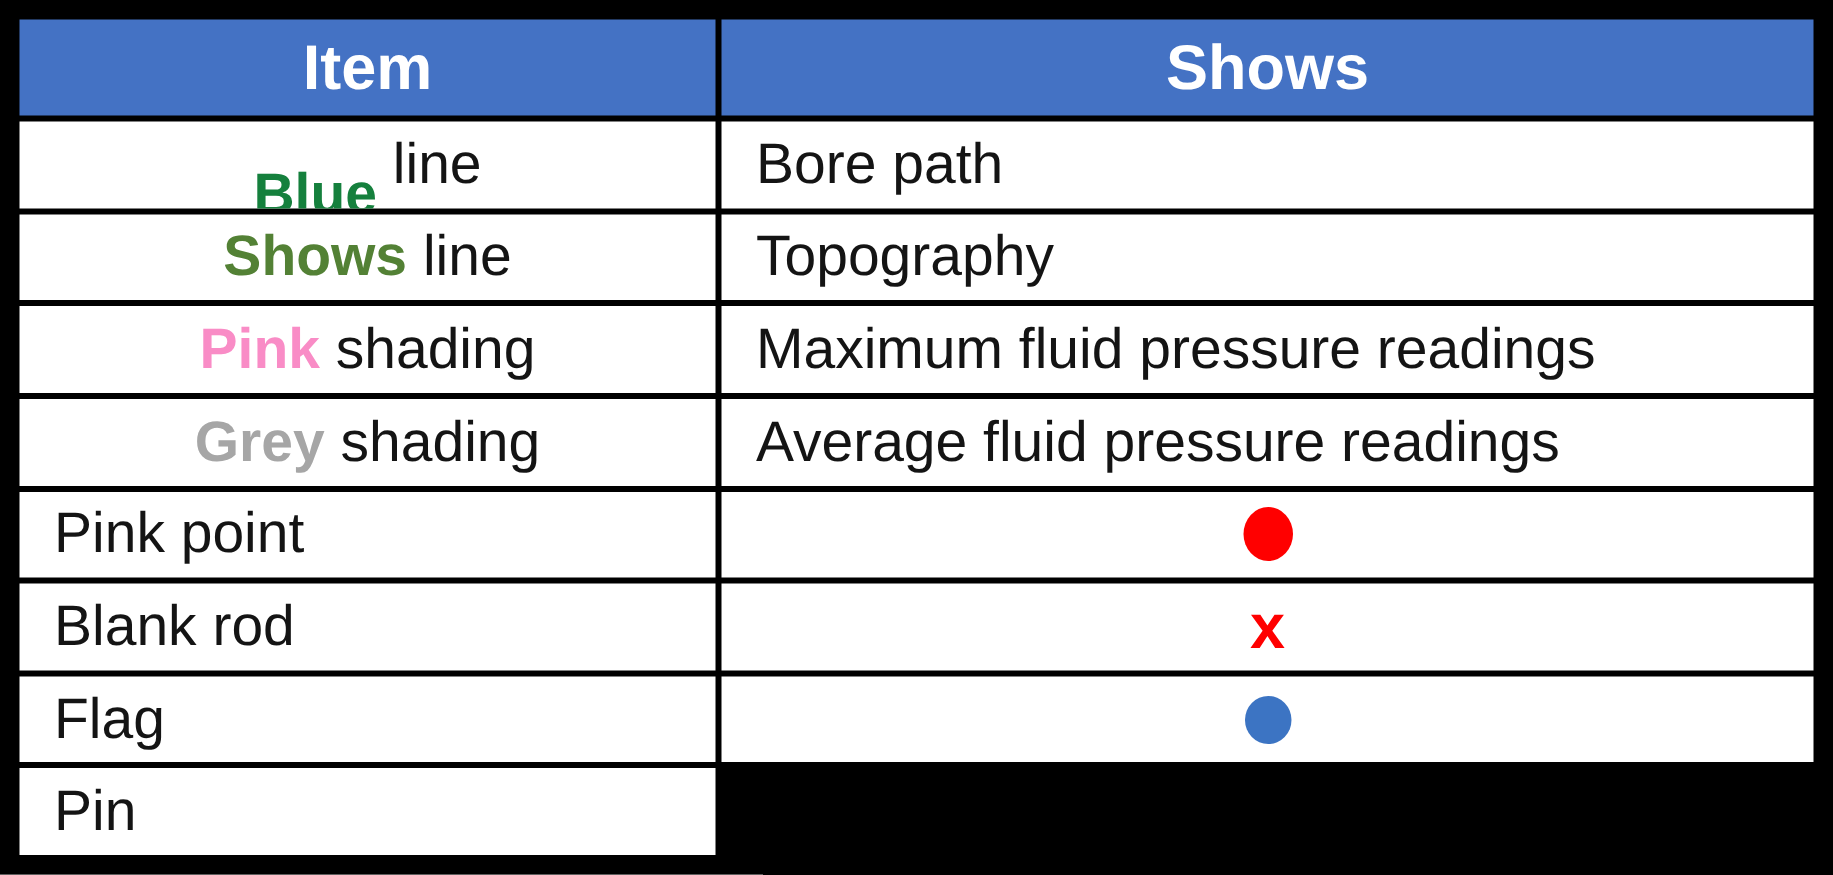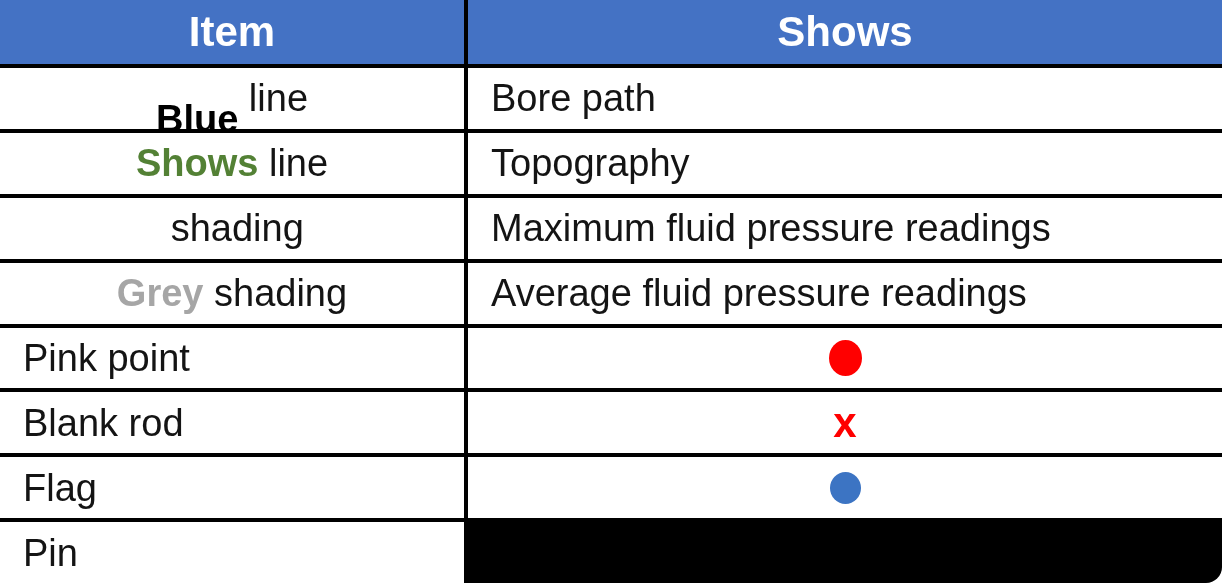--- a/index.html
+++ b/index.html
@@ -6,26 +6,25 @@
     margin: 0;
     padding: 0;
     background: #ffffff;
     font-family: "Liberation Sans", sans-serif;
   }
   .legend-table {
     width: 1222px;
     height: 583px;
     box-sizing: border-box;
     background: #000000;          
-    padding: 0;
+    padding: 13px;
     display: grid;
     grid-template-columns: 464px 1fr;
     grid-template-rows: 64px repeat(8, 1fr);
     gap: 4px;
-    border-radius: 16px;
   }
   .cell {
     background: #ffffff;
     display: flex;
     align-items: center;
     font-size: 38px;
     color: #141414;
     line-height: 1;
     white-space: pre;
     overflow: hidden;
@@ -34,21 +33,21 @@
     background: #4472C4;
     color: #ffffff;
     font-weight: 700;
     font-size: 42px;
     justify-content: center;
   }
   .item-cell { justify-content: center; }
   .shows-cell { justify-content: flex-start; padding-left: 23px; }
 
   .lead { font-weight: 700; }
-  .lead-blue  { color: #000000; margin-top: 41px; }
+  .lead-blue  { color: #15803d; margin-top: 41px; }
   .lead-green { color: #538135; }
   .lead-pink  { color: #F98CC6; }
   .lead-grey  { color: #A6A6A6; }
   .lead-red   { color: #FF0000; font-size: 42px; }
 
   .dot {
     display: inline-block;
     border-radius: 50%;
     flex: none;
   }
@@ -79,21 +78,21 @@
   </div>
 
   <div class="cell item-cell">
     <span class="lead lead-green">Shows</span><span> line</span>
   </div>
   <div class="cell shows-cell">
     <span>Topography</span>
   </div>
 
   <div class="cell item-cell">
-    <span> shading</span>
+    <span class="lead lead-pink">Pink</span><span> shading</span>
   </div>
   <div class="cell shows-cell">
     <span>Maximum fluid pressure readings</span>
   </div>
 
   <div class="cell item-cell">
     <span class="lead lead-grey">Grey</span><span> shading</span>
   </div>
   <div class="cell shows-cell">
     <span>Average fluid pressure readings</span>

